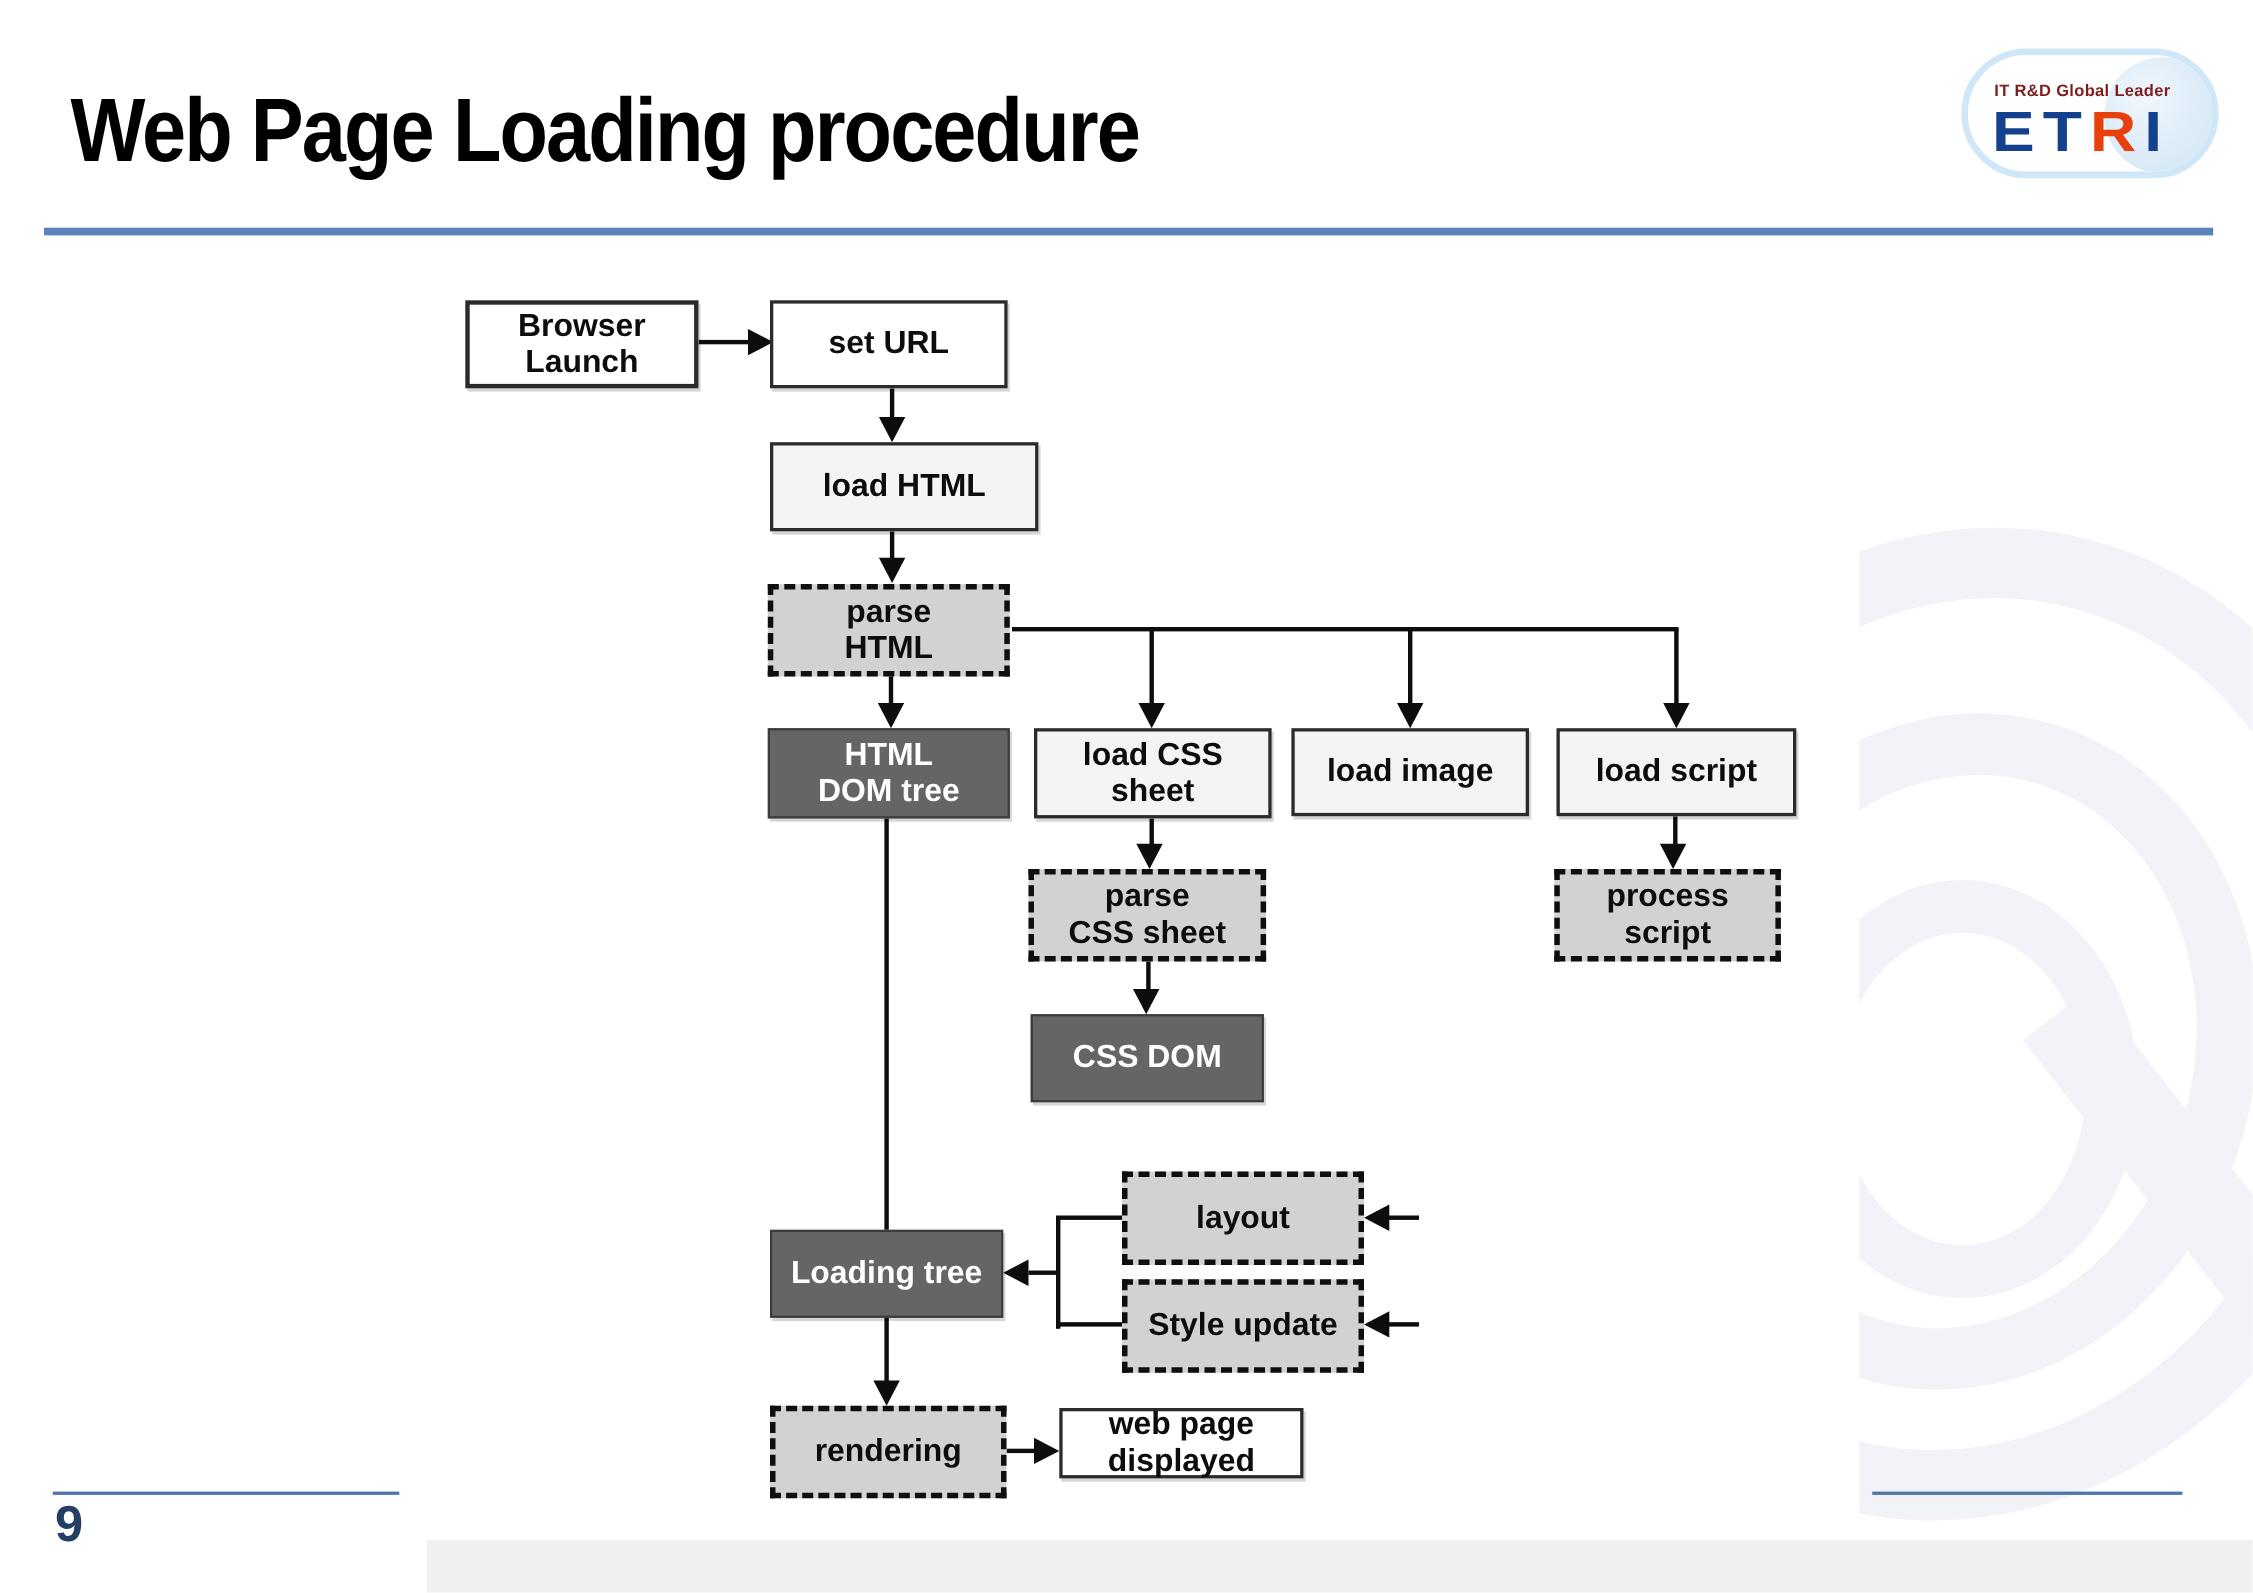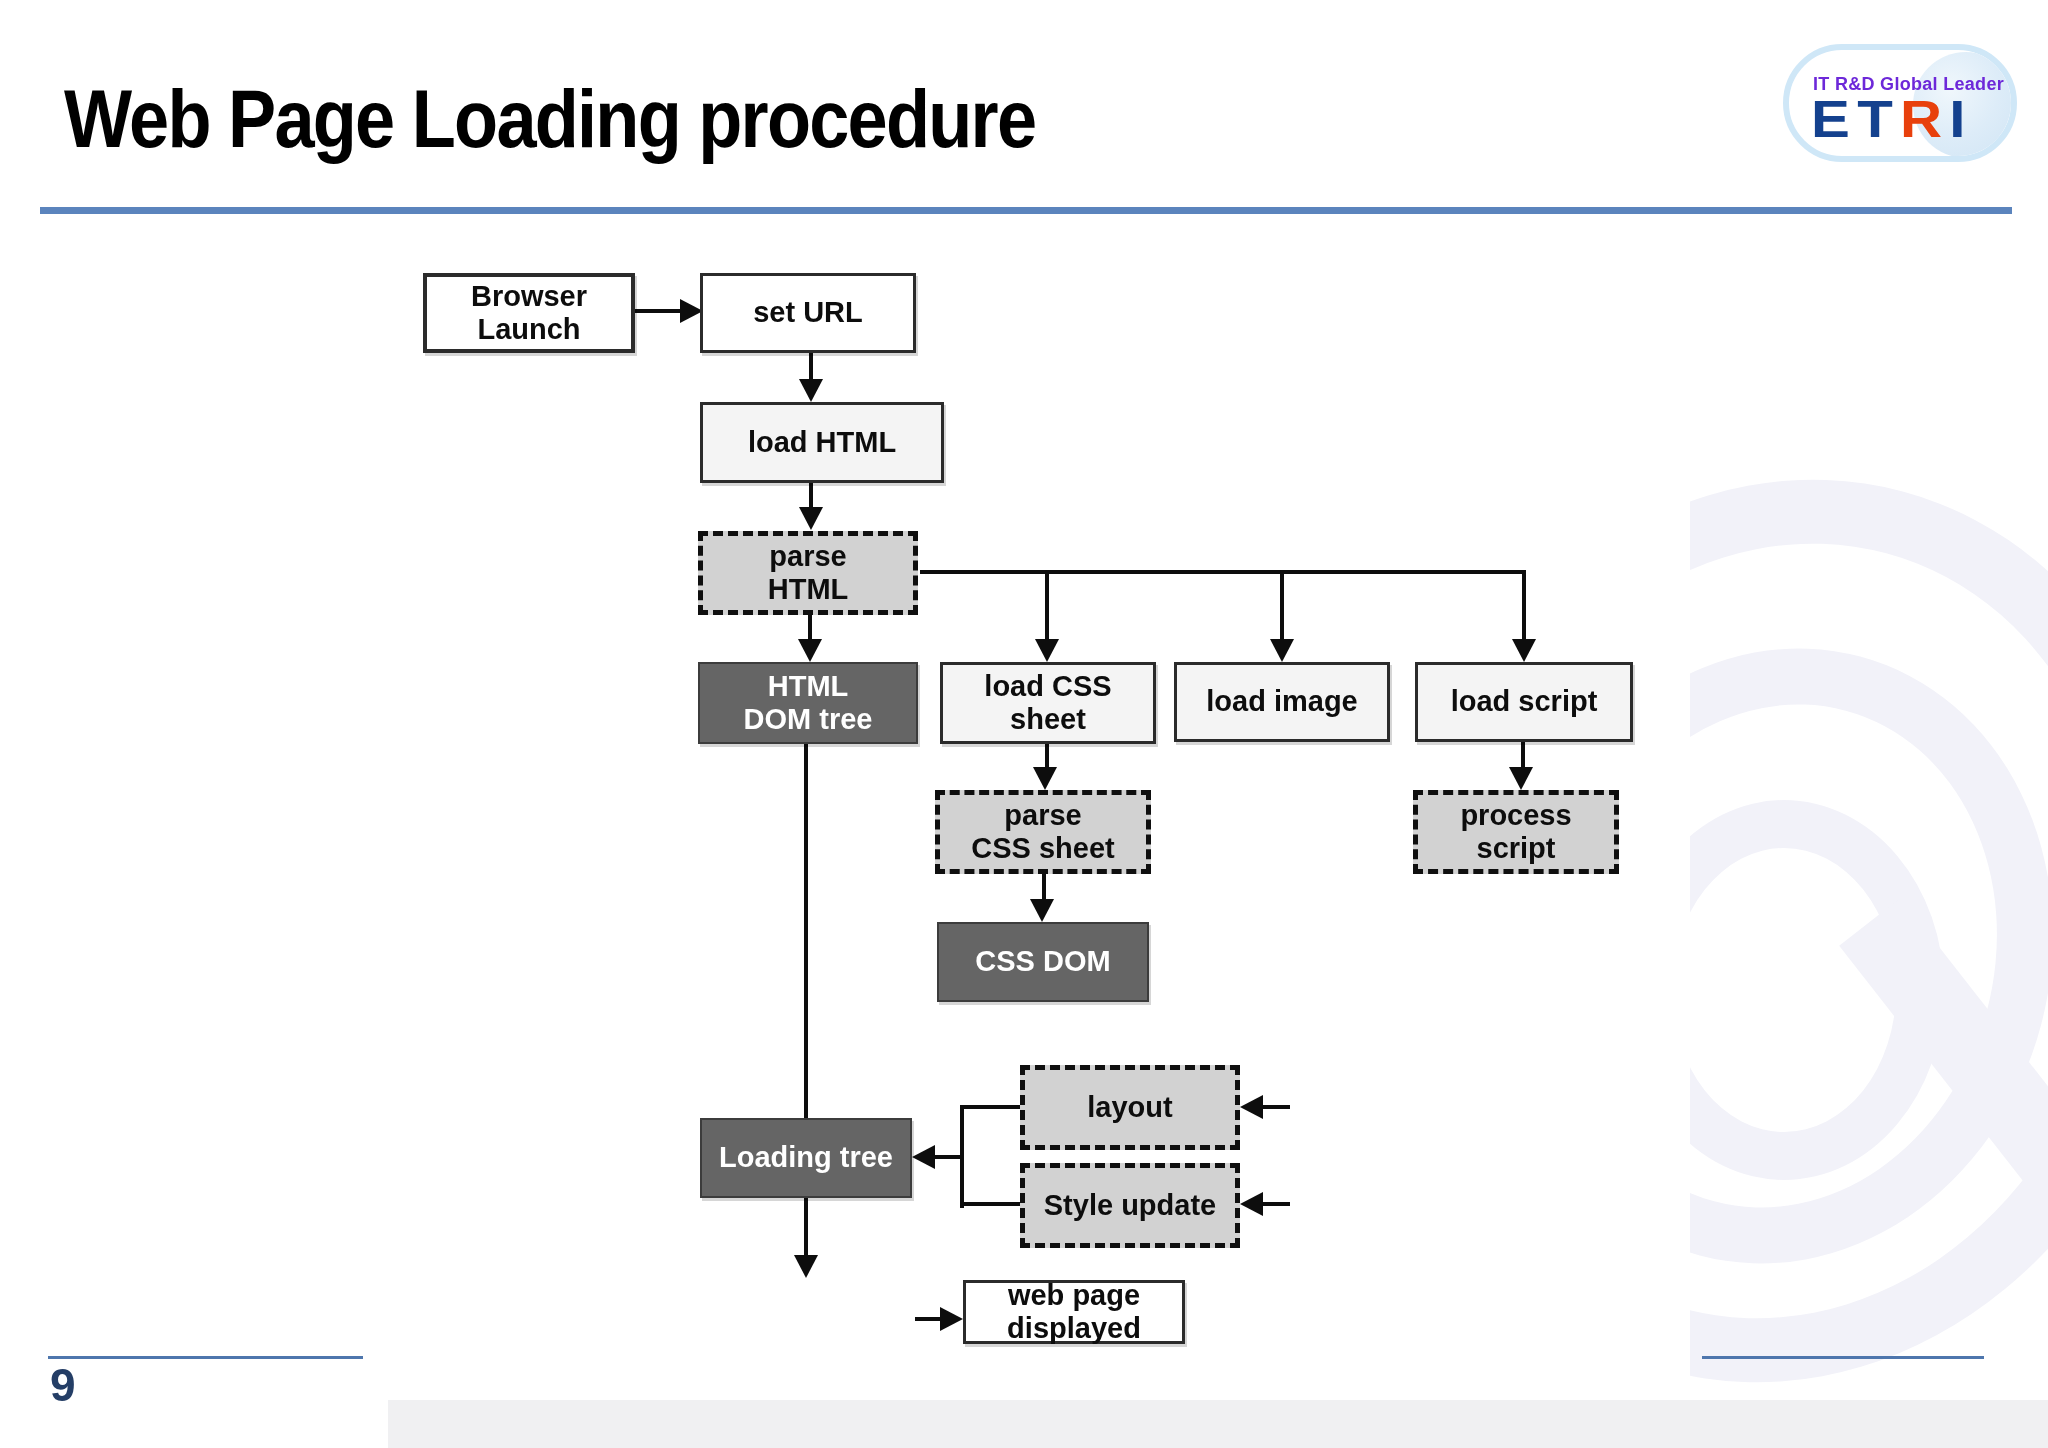--- a/index.html
+++ b/index.html
@@ -9,21 +9,21 @@
   
   .title{position:absolute;left:64px;top:78px;font-size:82px;font-weight:bold;color:#000;
          letter-spacing:-2px;white-space:nowrap;transform:scaleX(.88);transform-origin:0 50%;line-height:1;}
   .rule{position:absolute;left:40px;top:207px;width:1972px;height:7px;background:#5b84bd;}
 
   
   .logo{position:absolute;left:1783px;top:44px;width:234px;height:118px;background:#fff;
         border:6px solid #cfe7f7;border-radius:64px;box-sizing:border-box;overflow:hidden;}
   .logo-globe{position:absolute;right:-8px;top:2px;width:106px;height:106px;border-radius:50%;
         background:radial-gradient(circle at 35% 35%,#f0f7fc 0%,#ddecf8 50%,#cfe4f4 100%);}
-  .logo-tagline{position:absolute;left:24px;top:24px;font-size:18px;font-weight:bold;color:#6d28d9;letter-spacing:.3px;}
+  .logo-tagline{position:absolute;left:24px;top:24px;font-size:15px;font-weight:bold;color:#7f1d1d;letter-spacing:.3px;}
   .logo-brand{position:absolute;left:22px;top:44px;font-size:56px;font-weight:bold;letter-spacing:7px;line-height:1;
         transform:scale(1.04,.92);transform-origin:top left;white-space:nowrap;}
   .logo-brand .navy{color:#14418e;}
   .logo-brand .orange{color:#e8400c;}
 
   
   .wm{position:absolute;left:1690px;top:470px;width:358px;height:978px;overflow:hidden;}
   .wm .ring{position:absolute;border-radius:50%;border:64px solid #f2f2f9;box-sizing:border-box;}
   .wm .r1{left:-300px;top:6px;width:790px;height:910px;transform:rotate(15deg);}
   .wm .r2{left:-180px;top:176px;width:540px;height:620px;transform:rotate(15deg);border-width:56px;}
@@ -124,20 +124,21 @@
   <div class="box solid light" style="left:1174px;top:662px;width:216px;height:80px">load image</div>
   <div class="box solid light" style="left:1415px;top:662px;width:218px;height:80px">load script</div>
   <div class="box dashed" style="left:935px;top:790px;width:216px;height:84px">parse
 CSS sheet</div>
   <div class="box dashed" style="left:1413px;top:790px;width:206px;height:84px">process
 script</div>
   <div class="box dark" style="left:937px;top:922px;width:212px;height:80px">CSS DOM</div>
   <div class="box dark" style="left:700px;top:1118px;width:212px;height:80px">Loading tree</div>
   <div class="box dashed" style="left:1020px;top:1065px;width:220px;height:85px">layout</div>
   <div class="box dashed" style="left:1020px;top:1163px;width:220px;height:85px">Style update</div>
+  <div class="box dashed" style="left:700px;top:1278px;width:215px;height:84px">rendering</div>
   <div class="box solid" style="left:963px;top:1280px;width:222px;height:64px">web page
 displayed</div>
 
   <div class="fline left"></div>
   <div class="fline right"></div>
   <div class="page-num">9</div>
 
 </div>
 
 </body></html>

